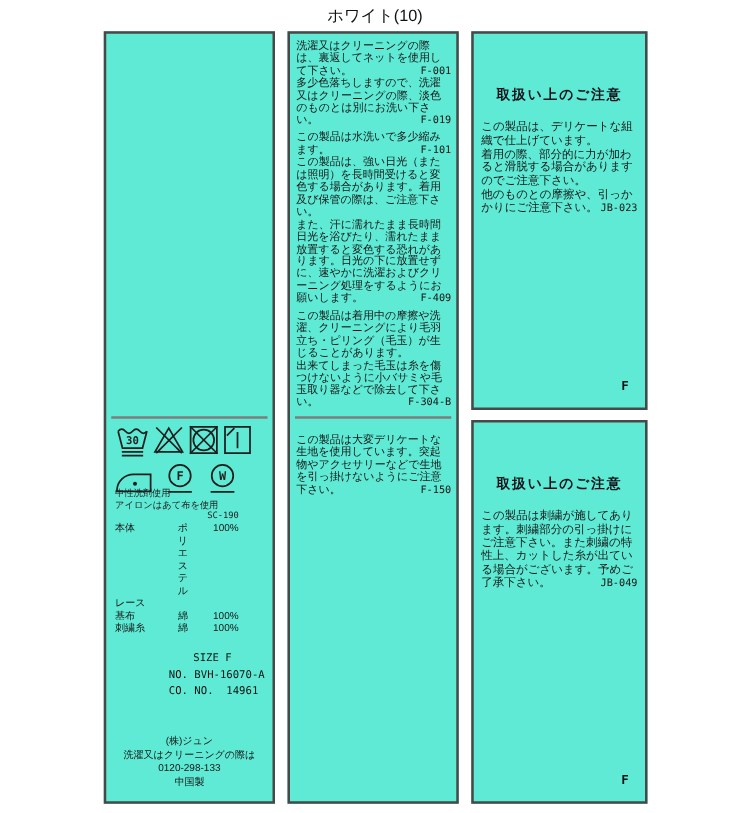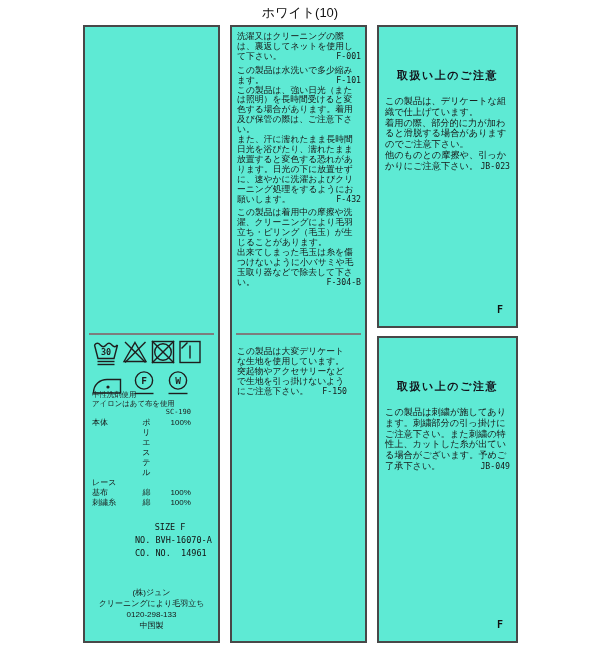--- a/index.html
+++ b/index.html
@@ -18,21 +18,21 @@
   #panel-mid{left:230px;top:25px;width:137px;height:618px;}
   #panel-rt{left:377px;top:25px;width:141px;height:303px;}
   #panel-rb{left:377px;top:336px;width:141px;height:307px;}
   .divider{position:absolute;left:4px;right:4px;top:306px;height:2px;background:#7d7d7d;}
 
   
   .care-text{
     position:absolute;top:5px;left:5px;right:4px;
     font-size:8.8px;line-height:9.9px;color:#161616;
   }
-  .care-text2{position:absolute;top:320px;left:5px;right:18px;font-size:8.8px;line-height:9.9px;color:#161616;}
+  .care-text2{position:absolute;top:320px;left:5px;right:4px;font-size:8.8px;line-height:9.9px;color:#161616;}
   .para{display:flow-root;}
   .ptext{white-space:pre-wrap;}
   .pcode{
     float:right;font-family:"DejaVu Sans Mono",monospace;font-size:8.2px;color:#161616;
   }
   .gap{margin-top:4px;}
 
   
   .hd-title{
     margin-top:41px;text-align:center;font-size:11px;font-weight:bold;
@@ -159,39 +159,42 @@
     </div>
 
     <div class="size-info">
       <div class="size-line">SIZE F</div>
       <div class="mono-line">NO. BVH-16070-A</div>
       <div class="mono-line">CO. NO.  14961</div>
     </div>
 
     <div class="company-block">
       <div>(株)ジュン</div>
-      <div>クリーニングにより毛羽立ち</div>
+      <div>洗濯又はクリーニングの際は</div>
       <div>0120-298-133</div>
       <div>中国製</div>
     </div>
   </div>
 
   <div class="panel" id="panel-mid">
     <div class="divider"></div>
 
     <div class="care-text">
       <div class="para">
         <span class="ptext">洗濯又はクリーニングの際は、裏返してネットを使用して下さい。</span><span class="pcode">F-001</span>
       </div>
+      <div class="para">
+        <span class="ptext">多少色落ちしますので、洗濯又はクリーニングの際、淡色のものとは別にお洗い下さい。</span><span class="pcode">F-019</span>
+      </div>
       <div class="para gap">
         <span class="ptext">この製品は水洗いで多少縮みます。</span><span class="pcode">F-101</span>
       </div>
       <div class="para">
         <span class="ptext">この製品は、強い日光（または照明）を長時間受けると変色する場合があります。着用及び保管の際は、ご注意下さい。
-また、汗に濡れたまま長時間日光を浴びたり、濡れたまま放置すると変色する恐れがあります。日光の下に放置せずに、速やかに洗濯およびクリーニング処理をするようにお願いします。</span><span class="pcode">F-432</span>
+また、汗に濡れたまま長時間日光を浴びたり、濡れたまま放置すると変色する恐れがあります。日光の下に放置せずに、速やかに洗濯およびクリーニング処理をするようにお願いします。</span><span class="pcode">F-409</span>
       </div>
       <div class="para gap">
         <span class="ptext">この製品は着用中の摩擦や洗濯、クリーニングにより毛羽立ち・ピリング（毛玉）が生じることがあります。
 出来てしまった毛玉は糸を傷つけないように小バサミや毛玉取り器などで除去して下さい。</span><span class="pcode">F-304-B</span>
       </div>
     </div>
 
     <div class="care-text2">
       <div class="para">
         <span class="ptext">この製品は大変デリケートな生地を使用しています。突起物やアクセサリーなどで生地を引っ掛けないようにご注意下さい。</span><span class="pcode">F-150</span>

